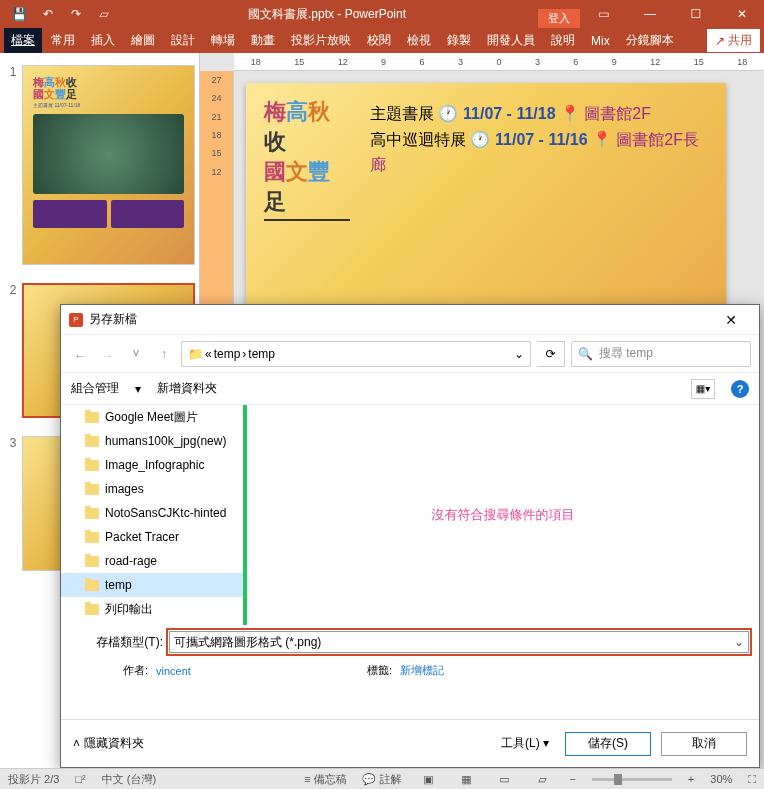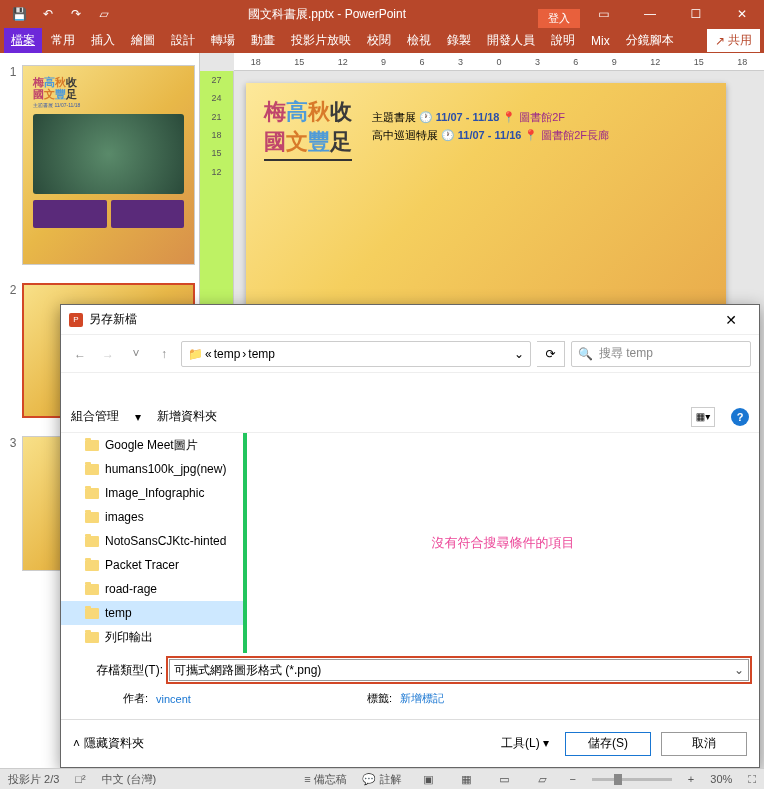--- a/index.html
+++ b/index.html
@@ -10,39 +10,39 @@
 .titlebar .left-controls { display: flex; align-items: center; gap: 4px; padding-left: 8px; }
 .titlebar .icon-btn { width: 24px; height: 24px; display: flex; align-items: center; justify-content: center; color: #fff; }
 .titlebar .title { flex: 1; text-align: center; }
 .titlebar .right-controls { display: flex; align-items: flex-end; gap: 2px; }
 .titlebar .login-btn { background: #e8603c; padding: 2px 10px; font-size: 11px; }
 .titlebar .wc { width: 44px; height: 28px; display: flex; align-items: center; justify-content: center; }
 
 
 .ribbon { height: 25px; background: #b7472a; display: flex; align-items: center; padding: 0 4px; gap: 2px; color: #fff; font-size: 12px; }
 .ribbon .tab { padding: 4px 7px; cursor: pointer; }
-.ribbon .tab.file { background: #6d28d9; text-decoration: underline; }
+.ribbon .tab.file { background: #0f172a; text-decoration: underline; }
 .ribbon .share-btn { margin-left: auto; background: #fff; color: #b7472a; padding: 3px 8px; display: flex; align-items: center; gap: 3px; }
 
 
 .main { height: 715px; background: #e6e6e6; display: flex; position: relative; }
 .thumb-panel { width: 200px; background: #fff; border-right: 1px solid #ccc; overflow: hidden; padding-top: 4px; }
 .slide-thumb { display: flex; margin: 8px 4px 18px 4px; }
 .slide-thumb .num { width: 18px; font-size: 12px; color: #666; text-align: center; }
 .slide-thumb .preview { flex: 1; border: 1px solid #ccc; height: 200px; background: linear-gradient(135deg, #f8e088, #e8b848, #d8904a); position: relative; font-size: 7px; padding: 6px; }
 .slide-thumb.sel .preview { border: 2px solid #d24726; }
 .slide-thumb .preview.small { height: 135px; }
 
 .slide-area { flex: 1; background: #e6e6e6; position: relative; }
 .ruler-h { position: absolute; top: 0; left: 34px; right: 0; height: 18px; background: #fff; border-bottom: 1px solid #ccc; display: flex; align-items: center; justify-content: space-around; font-size: 9px; color: #555; }
-.ruler-v { position: absolute; top: 18px; left: 0; width: 34px; height: 280px; background: #bef264; border-right: 1px solid #ccc; display: flex; flex-direction: column; align-items: center; justify-content: space-around; font-size: 9px; color: #555; padding-bottom: 170px; }
+.ruler-v { position: absolute; top: 18px; left: 0; width: 34px; height: 280px; background: #fdba74; border-right: 1px solid #ccc; display: flex; flex-direction: column; align-items: center; justify-content: space-around; font-size: 9px; color: #555; padding-bottom: 170px; }
 .slide-canvas { position: absolute; top: 30px; left: 46px; width: 480px; height: 270px; background: linear-gradient(135deg, #fde89a, #f5cf5e 40%, #e8a94a); box-shadow: 0 2px 6px rgba(0,0,0,0.3); padding: 14px 18px; }
 .poster-text { font-size: 22px; font-weight: bold; }
 .pt1 { color: #c0466c; } .pt2 { color: #4f9bd8; } .pt3 { color: #d87a2a; } .pt4 { color: #3a3a3a; }
-.poster-info { font-size: 11px; margin-top: 12px; line-height: 1.6; }
+.poster-info { font-size: 16px; margin-top: 4px; line-height: 1.6; }
 .poster-info b { color: #2a4faa; font-weight: bold; }
 .poster-info .loc { color: #9c2a88; }
 .poster-line { height: 2px; background: #333; margin-top: 2px; }
 
 .thumb-poster { padding: 4px; }
 .thumb-poster .tpt { font-size: 11px; font-weight: bold; line-height: 1.1; }
 .thumb-poster .sub { font-size: 5px; color: #3a5aaa; margin-top: 2px; }
 .thumb-poster .img-area { margin-top: 6px; height: 80px; background: radial-gradient(circle, #5a8a6a, #2a4a3a); border-radius: 3px; }
 .thumb-poster .badges { display: flex; gap: 4px; margin-top: 6px; }
 .thumb-poster .badge { flex: 1; height: 28px; background: #5a2a7a; border-radius: 2px; }
@@ -51,21 +51,21 @@
 .dialog { position: absolute; top: 304px; left: 60px; width: 700px; height: 464px; background: #fff; border: 1px solid #666; box-shadow: 0 4px 16px rgba(0,0,0,0.4); }
 .dlg-titlebar { height: 30px; display: flex; align-items: center; padding: 0 8px; font-size: 12px; border-bottom: 1px solid #eee; }
 .dlg-titlebar .ppt-icon { width: 14px; height: 14px; background: #d24726; color: #fff; font-size: 8px; display: flex; align-items: center; justify-content: center; margin-right: 6px; border-radius: 2px; }
 .dlg-titlebar .close { margin-left: auto; font-size: 14px; width: 40px; text-align: center; }
 .dlg-nav { height: 38px; display: flex; align-items: center; padding: 0 8px; gap: 6px; font-size: 12px; border-bottom: 1px solid #eee; }
 .dlg-nav .nav-btn { width: 22px; height: 22px; display: flex; align-items: center; justify-content: center; color: #888; }
 .dlg-nav .path-bar { flex: 1; height: 26px; border: 1px solid #ccc; display: flex; align-items: center; padding: 0 6px; gap: 2px; border-radius: 2px; }
 .dlg-nav .refresh { height: 26px; width: 28px; border: 1px solid #ccc; border-left: none; display: flex; align-items: center; justify-content: center; }
 .dlg-nav .search { width: 180px; height: 26px; border: 1px solid #ccc; display: flex; align-items: center; padding: 0 6px; color: #888; gap: 6px; border-radius: 2px; }
 
-.dlg-toolbar { height: 32px; display: flex; align-items: center; padding: 0 10px; gap: 16px; font-size: 12px; border-bottom: 1px solid #eee; margin-top: 28px; }
+.dlg-toolbar { height: 32px; display: flex; align-items: center; padding: 0 10px; gap: 16px; font-size: 12px; border-bottom: 1px solid #eee; }
 .dlg-toolbar .spacer { flex: 1; }
 .dlg-toolbar .view-icon { width: 24px; height: 20px; border: 1px solid #ccc; display: flex; align-items: center; justify-content: center; font-size: 10px; }
 .dlg-toolbar .help { width: 18px; height: 18px; background: #1976d2; color: #fff; border-radius: 50%; display: flex; align-items: center; justify-content: center; font-size: 11px; font-weight: bold; }
 
 .dlg-body { display: flex; height: 220px; }
 .folder-tree { width: 186px; border-right: 4px solid #22c55e; overflow: hidden; font-size: 12px; }
 .tree-item { height: 24px; display: flex; align-items: center; padding-left: 24px; gap: 6px; }
 .tree-item.sel { background: #cde8ff; }
 .folder-icon { width: 14px; height: 11px; background: #f8d878; border-radius: 1px; position: relative; }
 .folder-icon::before { content: ""; position: absolute; top: -2px; left: 0; width: 6px; height: 2px; background: #f8d878; border-radius: 1px 1px 0 0; }

